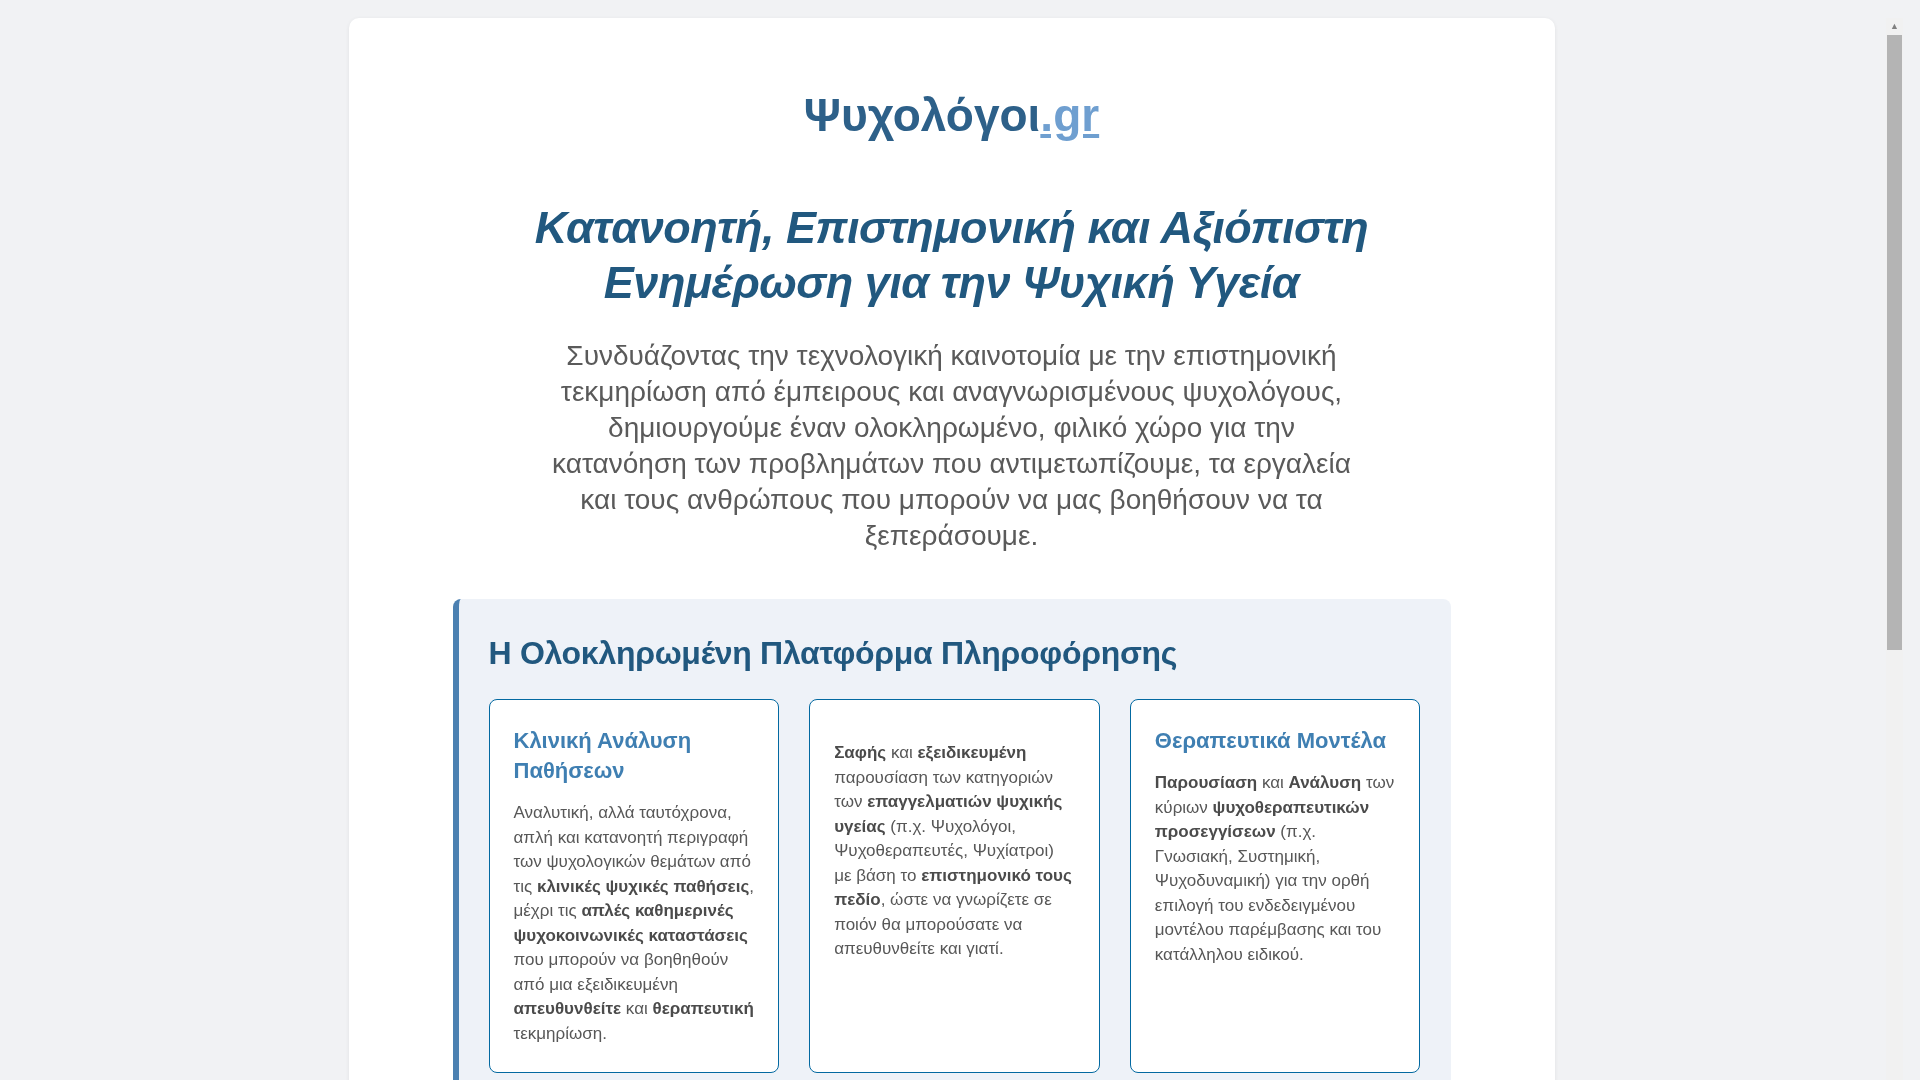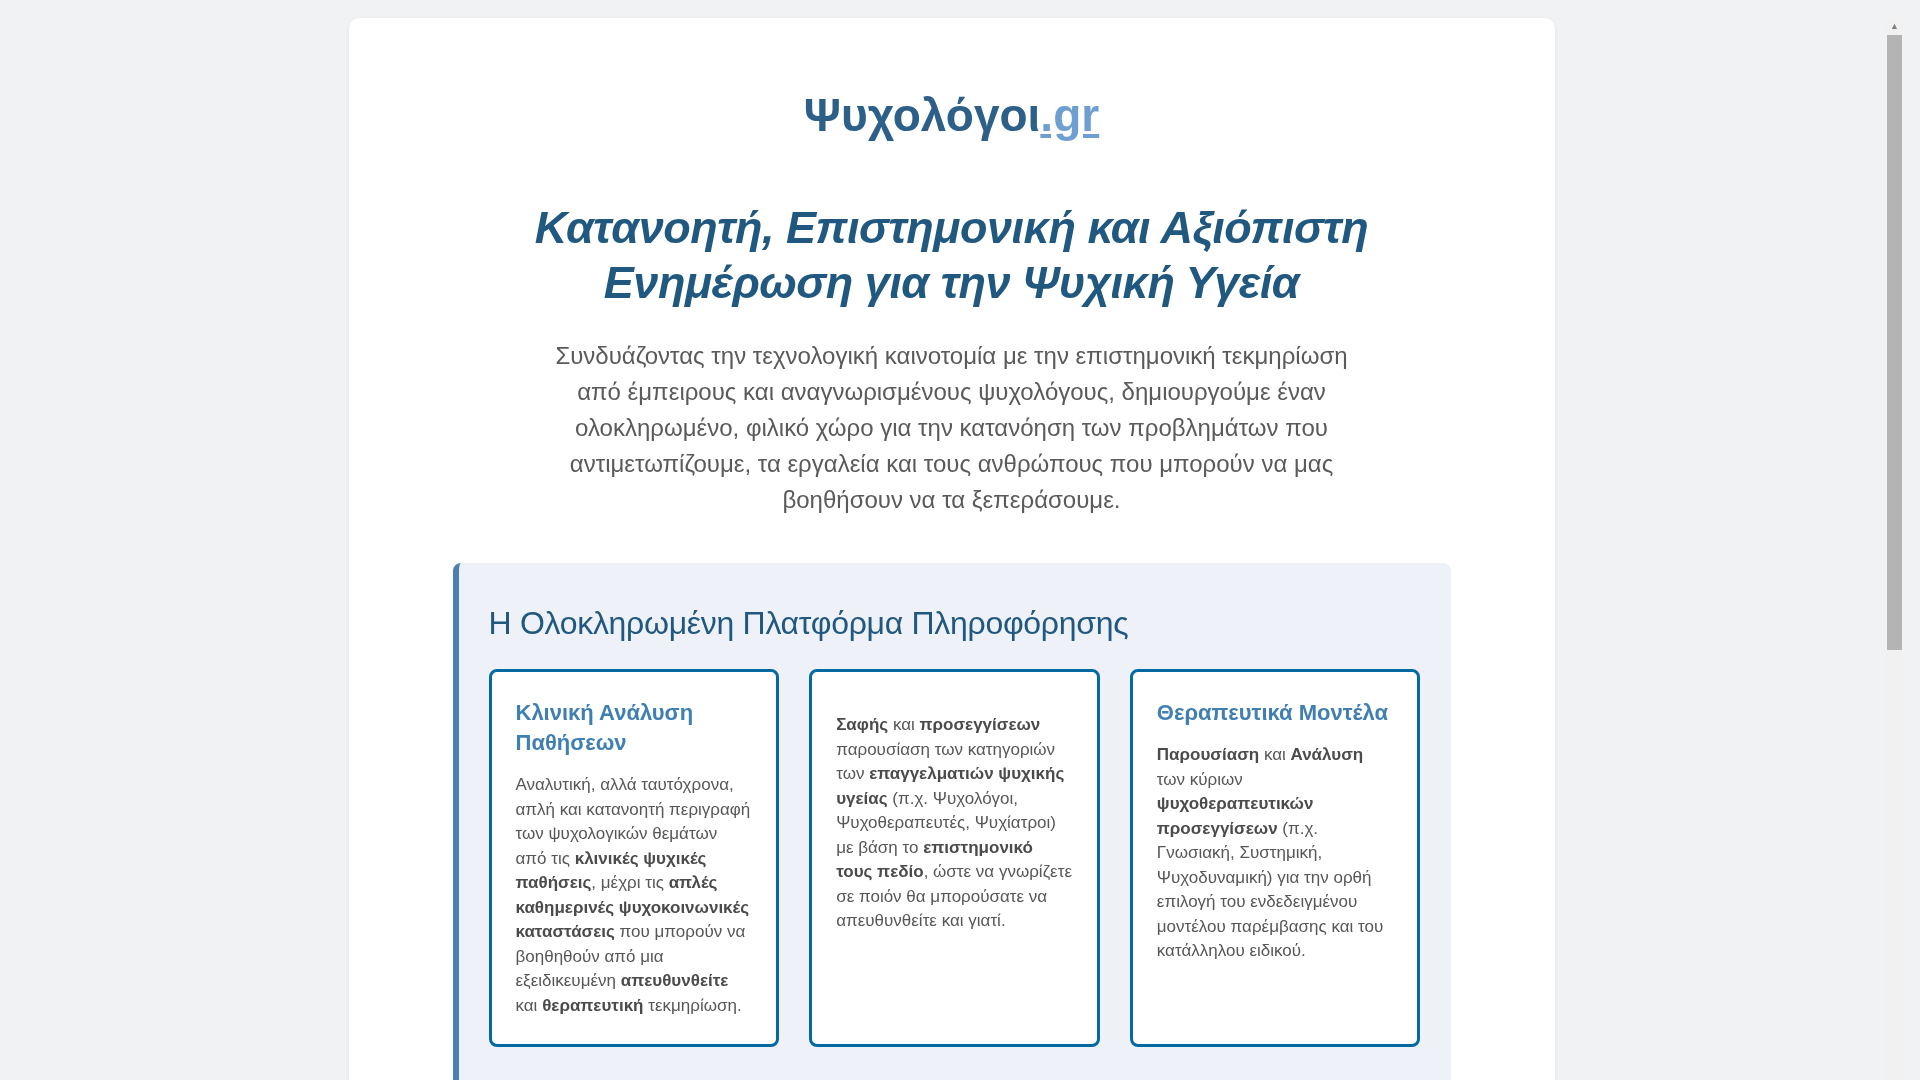--- a/index.html
+++ b/index.html
@@ -28,40 +28,40 @@
     color:var(--logo-dark); cursor:pointer;
   }
   .logo .tld{color:var(--logo-light); font-weight:bold;text-decoration:underline;}
   h1.hero-title{
     margin:60px auto 0; max-width:1020px; text-align:center;
     font-size:45px; line-height:55px; font-weight:bold;
     color:var(--heading-color); letter-spacing:-.5px;font-style:italic;
   }
   p.hero-subtitle{
     margin:28px auto 0; max-width:820px; text-align:center;
-    font-size:24px; line-height:36px; color:#5a5a5a;
+    font-size:28px; line-height:36px; color:#5a5a5a;
   }
   section.platform{
     width:998px; margin:45px auto 0;
     background:var(--section-bg);
     border-left:6px solid var(--section-border);
     border-radius:8px;
     padding:34px 30px 60px 30px;
   }
   h2.platform-heading{
-    font-size:32px; line-height:40px; font-weight:normal;
-    color:var(--heading-color); letter-spacing:-.3px;margin-top:6px;
+    font-size:32px; line-height:40px; font-weight:bold;
+    color:var(--heading-color); letter-spacing:-.3px;
   }
   .cards{
     margin-top:26px;
     display:grid; grid-template-columns:repeat(3,1fr); gap:36px 30px;
   }
   .card{
     background:var(--surface-bg);
-    border:3px solid #0369a1; border-radius:8px;
+    border:1px solid #0369a1; border-radius:8px;
     padding:26px 24px;
   }
   .card h3{
     font-size:22px; line-height:30px; font-weight:bold;
     color:var(--accent-blue);
   }
   .card .card-body{
     margin-top:15px; font-size:17px; line-height:24.5px;
     color:var(--body-text-color);
   }
@@ -103,21 +103,21 @@
       <h2 class="platform-heading">Η Ολοκληρωμένη Πλατφόρμα Πληροφόρησης</h2>
 
       <div class="cards">
 
         <div class="card">
           <h3>Κλινική Ανάλυση Παθήσεων</h3>
           <div class="card-body"><span>Αναλυτική, αλλά ταυτόχρονα, απλή και κατανοητή περιγραφή των ψυχολογικών θεμάτων από τις </span><b>κλινικές ψυχικές παθήσεις</b><span>, μέχρι τις </span><b>απλές καθημερινές ψυχοκοινωνικές καταστάσεις</b><span> που μπορούν να βοηθηθούν από μια εξειδικευμένη </span><b>απευθυνθείτε</b><span> και </span><b>θεραπευτική</b><span> τεκμηρίωση.</span></div>
         </div>
 
         <div class="card">
-          <div class="card-body"><b>Σαφής</b><span> και </span><b>προσεγγίσεων</b><span> παρουσίαση των κατηγοριών των </span><b>επαγγελματιών ψυχικής υγείας</b><span> (π.χ. Ψυχολόγοι, Ψυχοθεραπευτές, Ψυχίατροι) με βάση το </span><b>επιστημονικό τους πεδίο</b><span>, ώστε να γνωρίζετε σε ποιόν θα μπορούσατε να απευθυνθείτε και γιατί.</span></div>
+          <div class="card-body"><b>Σαφής</b><span> και </span><b>εξειδικευμένη</b><span> παρουσίαση των κατηγοριών των </span><b>επαγγελματιών ψυχικής υγείας</b><span> (π.χ. Ψυχολόγοι, Ψυχοθεραπευτές, Ψυχίατροι) με βάση το </span><b>επιστημονικό τους πεδίο</b><span>, ώστε να γνωρίζετε σε ποιόν θα μπορούσατε να απευθυνθείτε και γιατί.</span></div>
         </div>
 
         <div class="card">
           <h3>Θεραπευτικά Μοντέλα</h3>
           <div class="card-body"><b>Παρουσίαση</b><span> και </span><b>Ανάλυση</b><span> των κύριων </span><b>ψυχοθεραπευτικών προσεγγίσεων</b><span> (π.χ. Γνωσιακή, Συστημική, Ψυχοδυναμική) για την ορθή επιλογή του ενδεδειγμένου μοντέλου παρέμβασης και του κατάλληλου ειδικού.</span></div>
         </div>
 
         <div class="card">
           
         </div>

